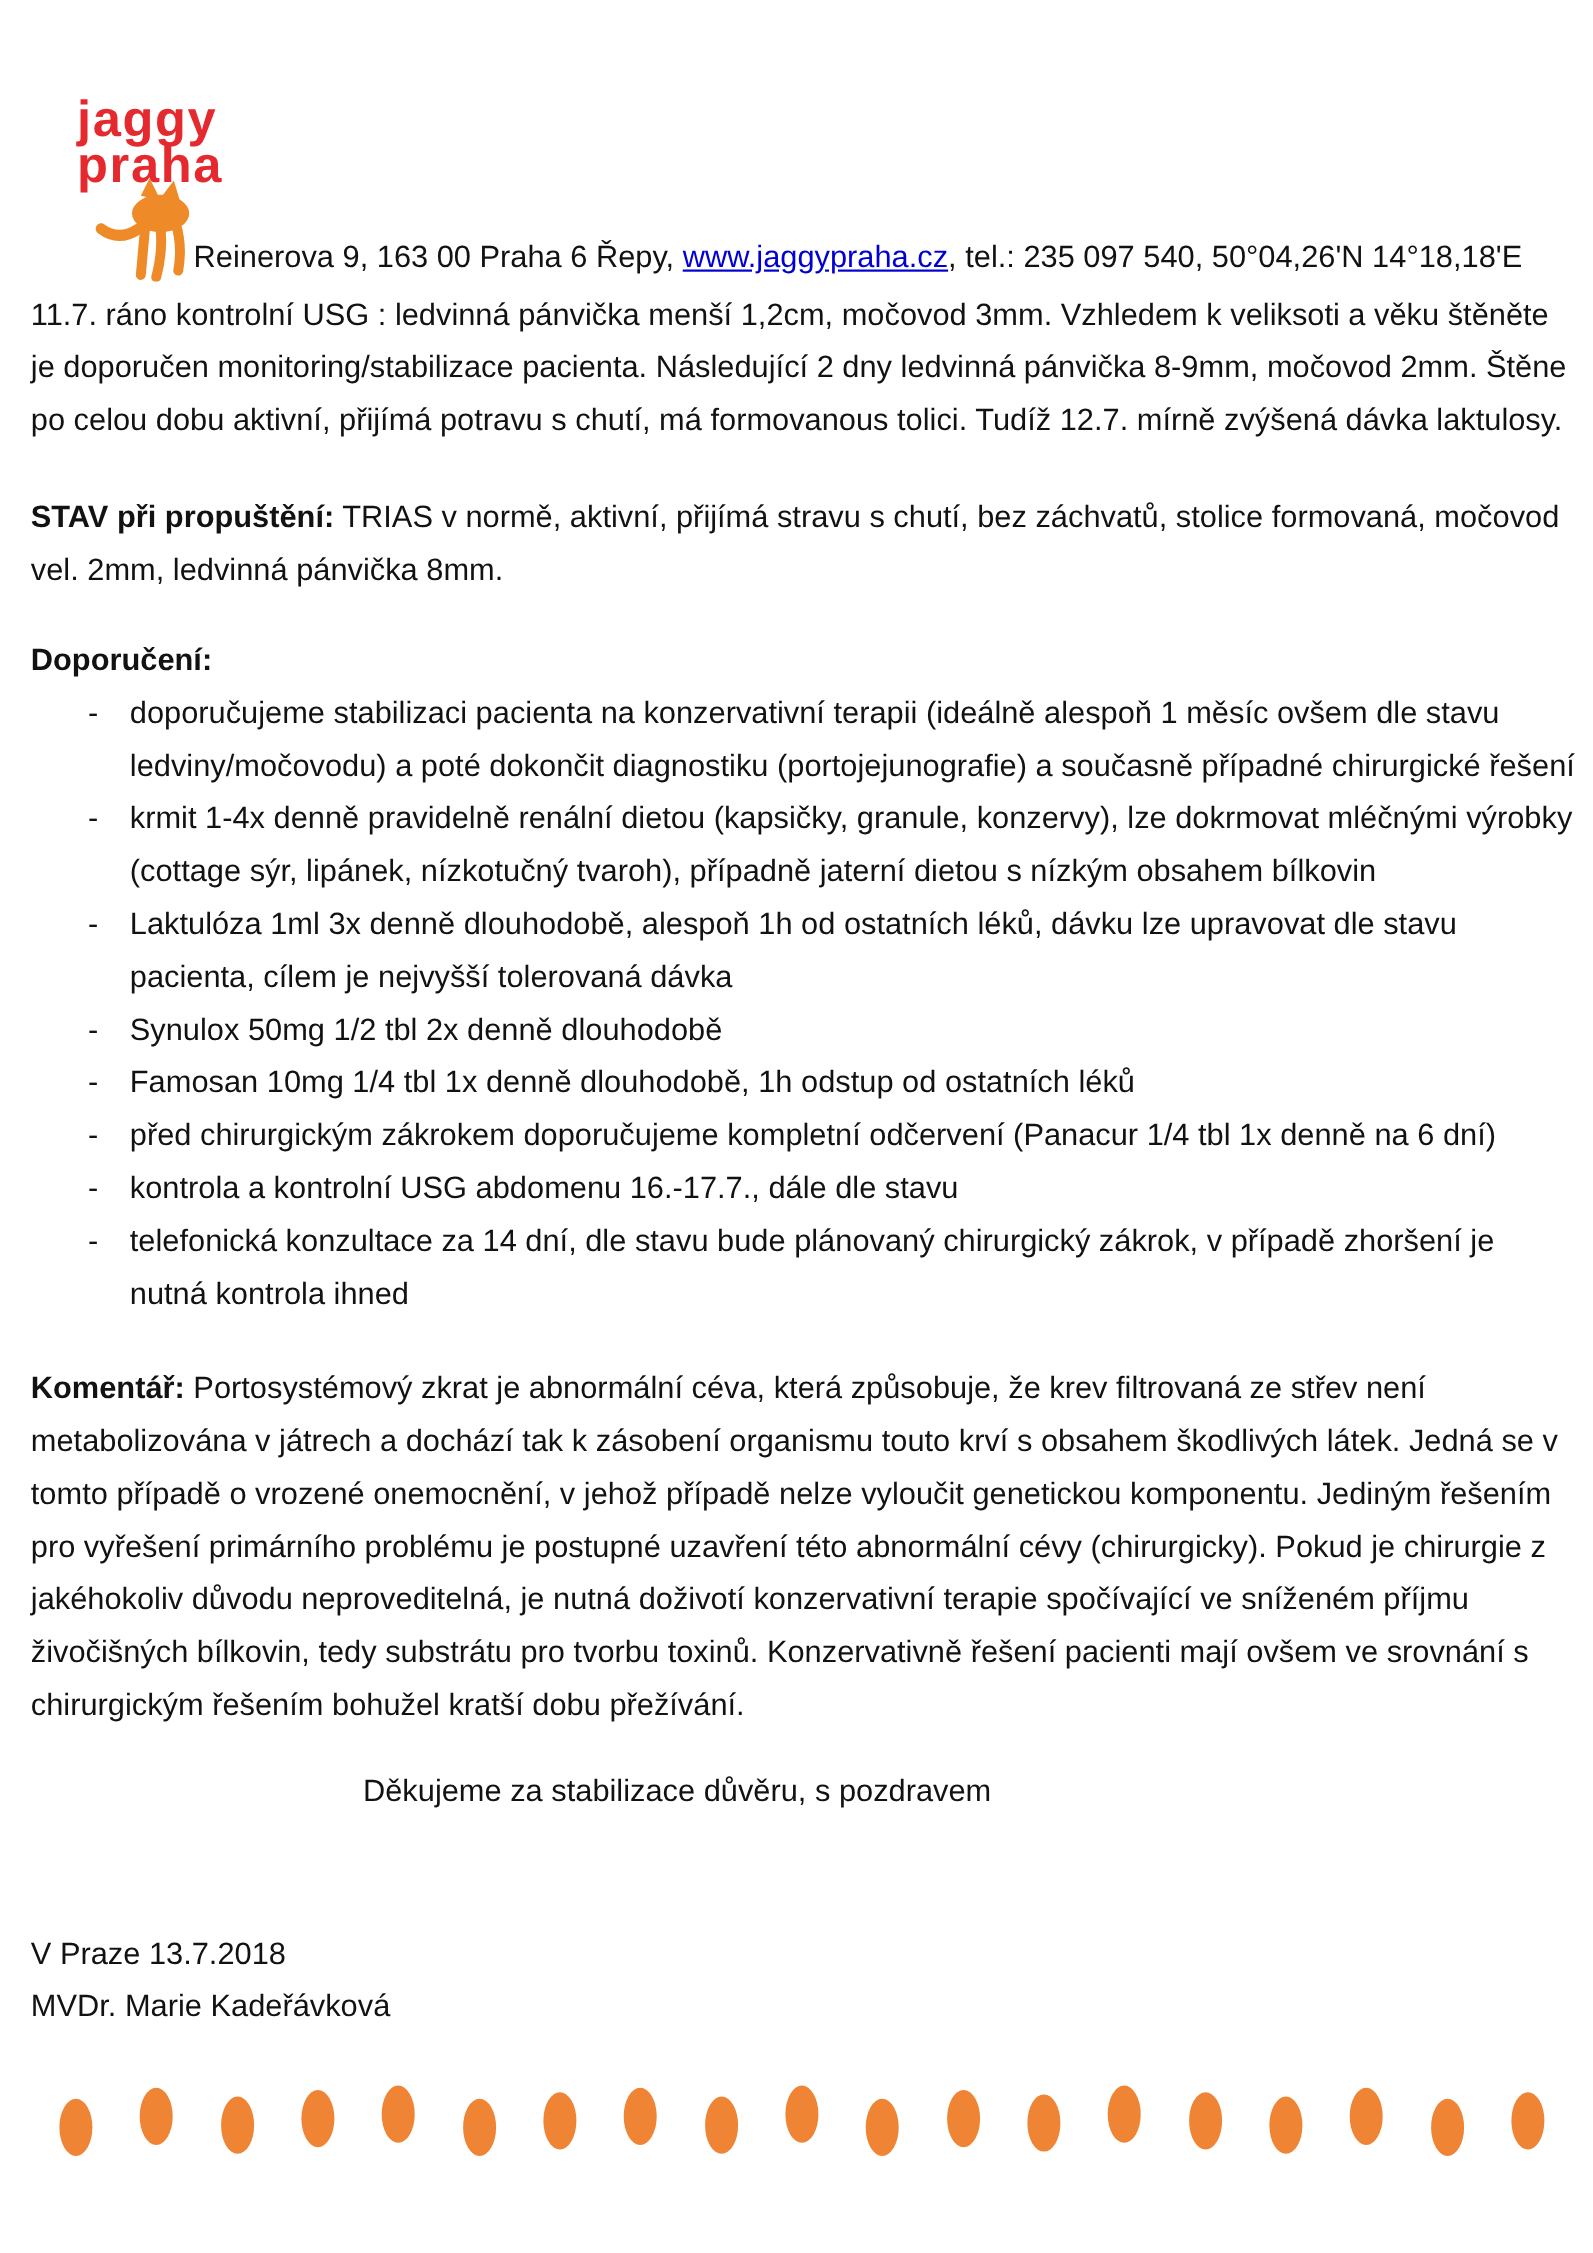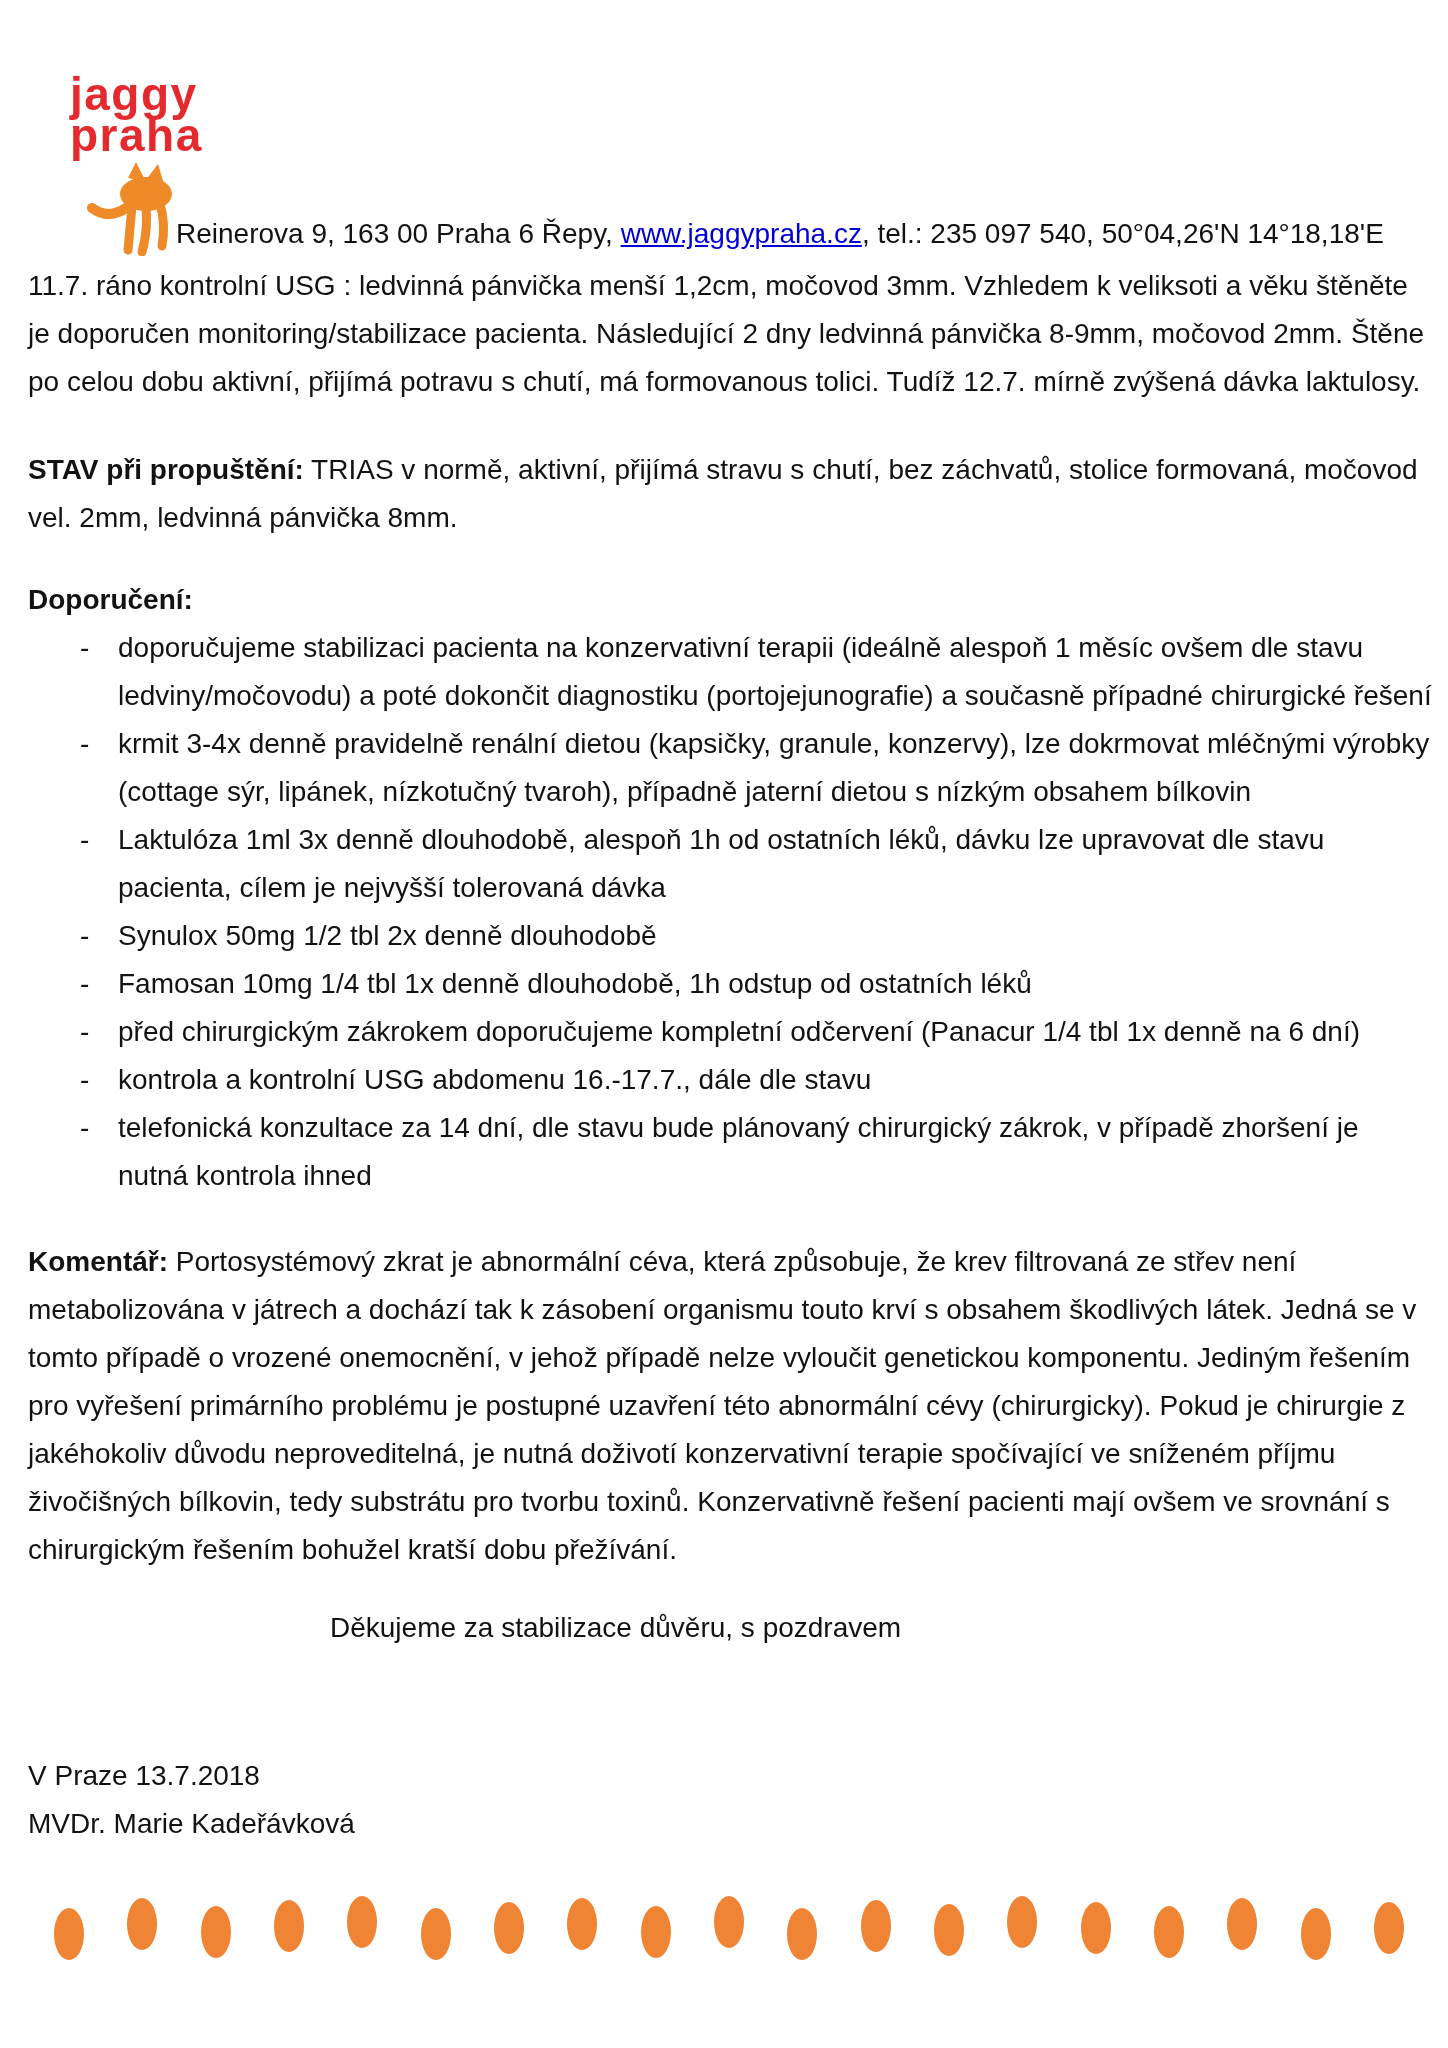--- a/index.html
+++ b/index.html
@@ -8,21 +8,21 @@
     width:1448px; height:2048px;
     position:relative; overflow:hidden;
     font-family:"Liberation Sans", sans-serif;
     color:#121212;
   }
   .page { position:relative; width:100%; height:100%; }
 
   
   .header { position:relative; height:262px; }
   .logo-text {
-    position:absolute; left:70px; top:74px;
+    position:absolute; left:70px; top:88px;
     font-weight:bold; font-size:46px; line-height:0.9;
     letter-spacing:1.5px;
   }
   .mascot { position:absolute; left:86px; top:160px; width:96px; height:96px; }
   .address {
     position:absolute; left:176px; top:218px;
     font-size:28px; white-space:nowrap;
   }
   .address a { text-decoration:underline; cursor:pointer; }
 
@@ -84,21 +84,21 @@
     <p class="reco-head">Doporučení:</p>
 
     <div>
   <div class="bullet">
     <span class="dash">-</span>
     <span class="text">doporučujeme stabilizaci pacienta na konzervativní terapii (ideálně alespoň 1 měsíc ovšem dle stavu ledviny/močovodu) a poté dokončit diagnostiku (portojejunografie) a současně případné chirurgické řešení</span>
   </div>
 
   <div class="bullet">
     <span class="dash">-</span>
-    <span class="text">krmit 3-4x denně pravidelně renální dietou (kapsičky, granule, konzervy), lze dokrmovat mléčnými výrobky (cottage sýr, lipánek, nízkotučný tvaroh), případně jaterní dietou s nízkým obsahem bílkovin</span>
+    <span class="text">krmit 1-4x denně pravidelně renální dietou (kapsičky, granule, konzervy), lze dokrmovat mléčnými výrobky (cottage sýr, lipánek, nízkotučný tvaroh), případně jaterní dietou s nízkým obsahem bílkovin</span>
   </div>
 
   <div class="bullet">
     <span class="dash">-</span>
     <span class="text">Laktulóza 1ml 3x denně dlouhodobě, alespoň 1h od ostatních léků, dávku lze upravovat dle stavu pacienta, cílem je nejvyšší tolerovaná dávka</span>
   </div>
 
   <div class="bullet">
     <span class="dash">-</span>
     <span class="text">Synulox 50mg 1/2 tbl 2x denně dlouhodobě</span>

